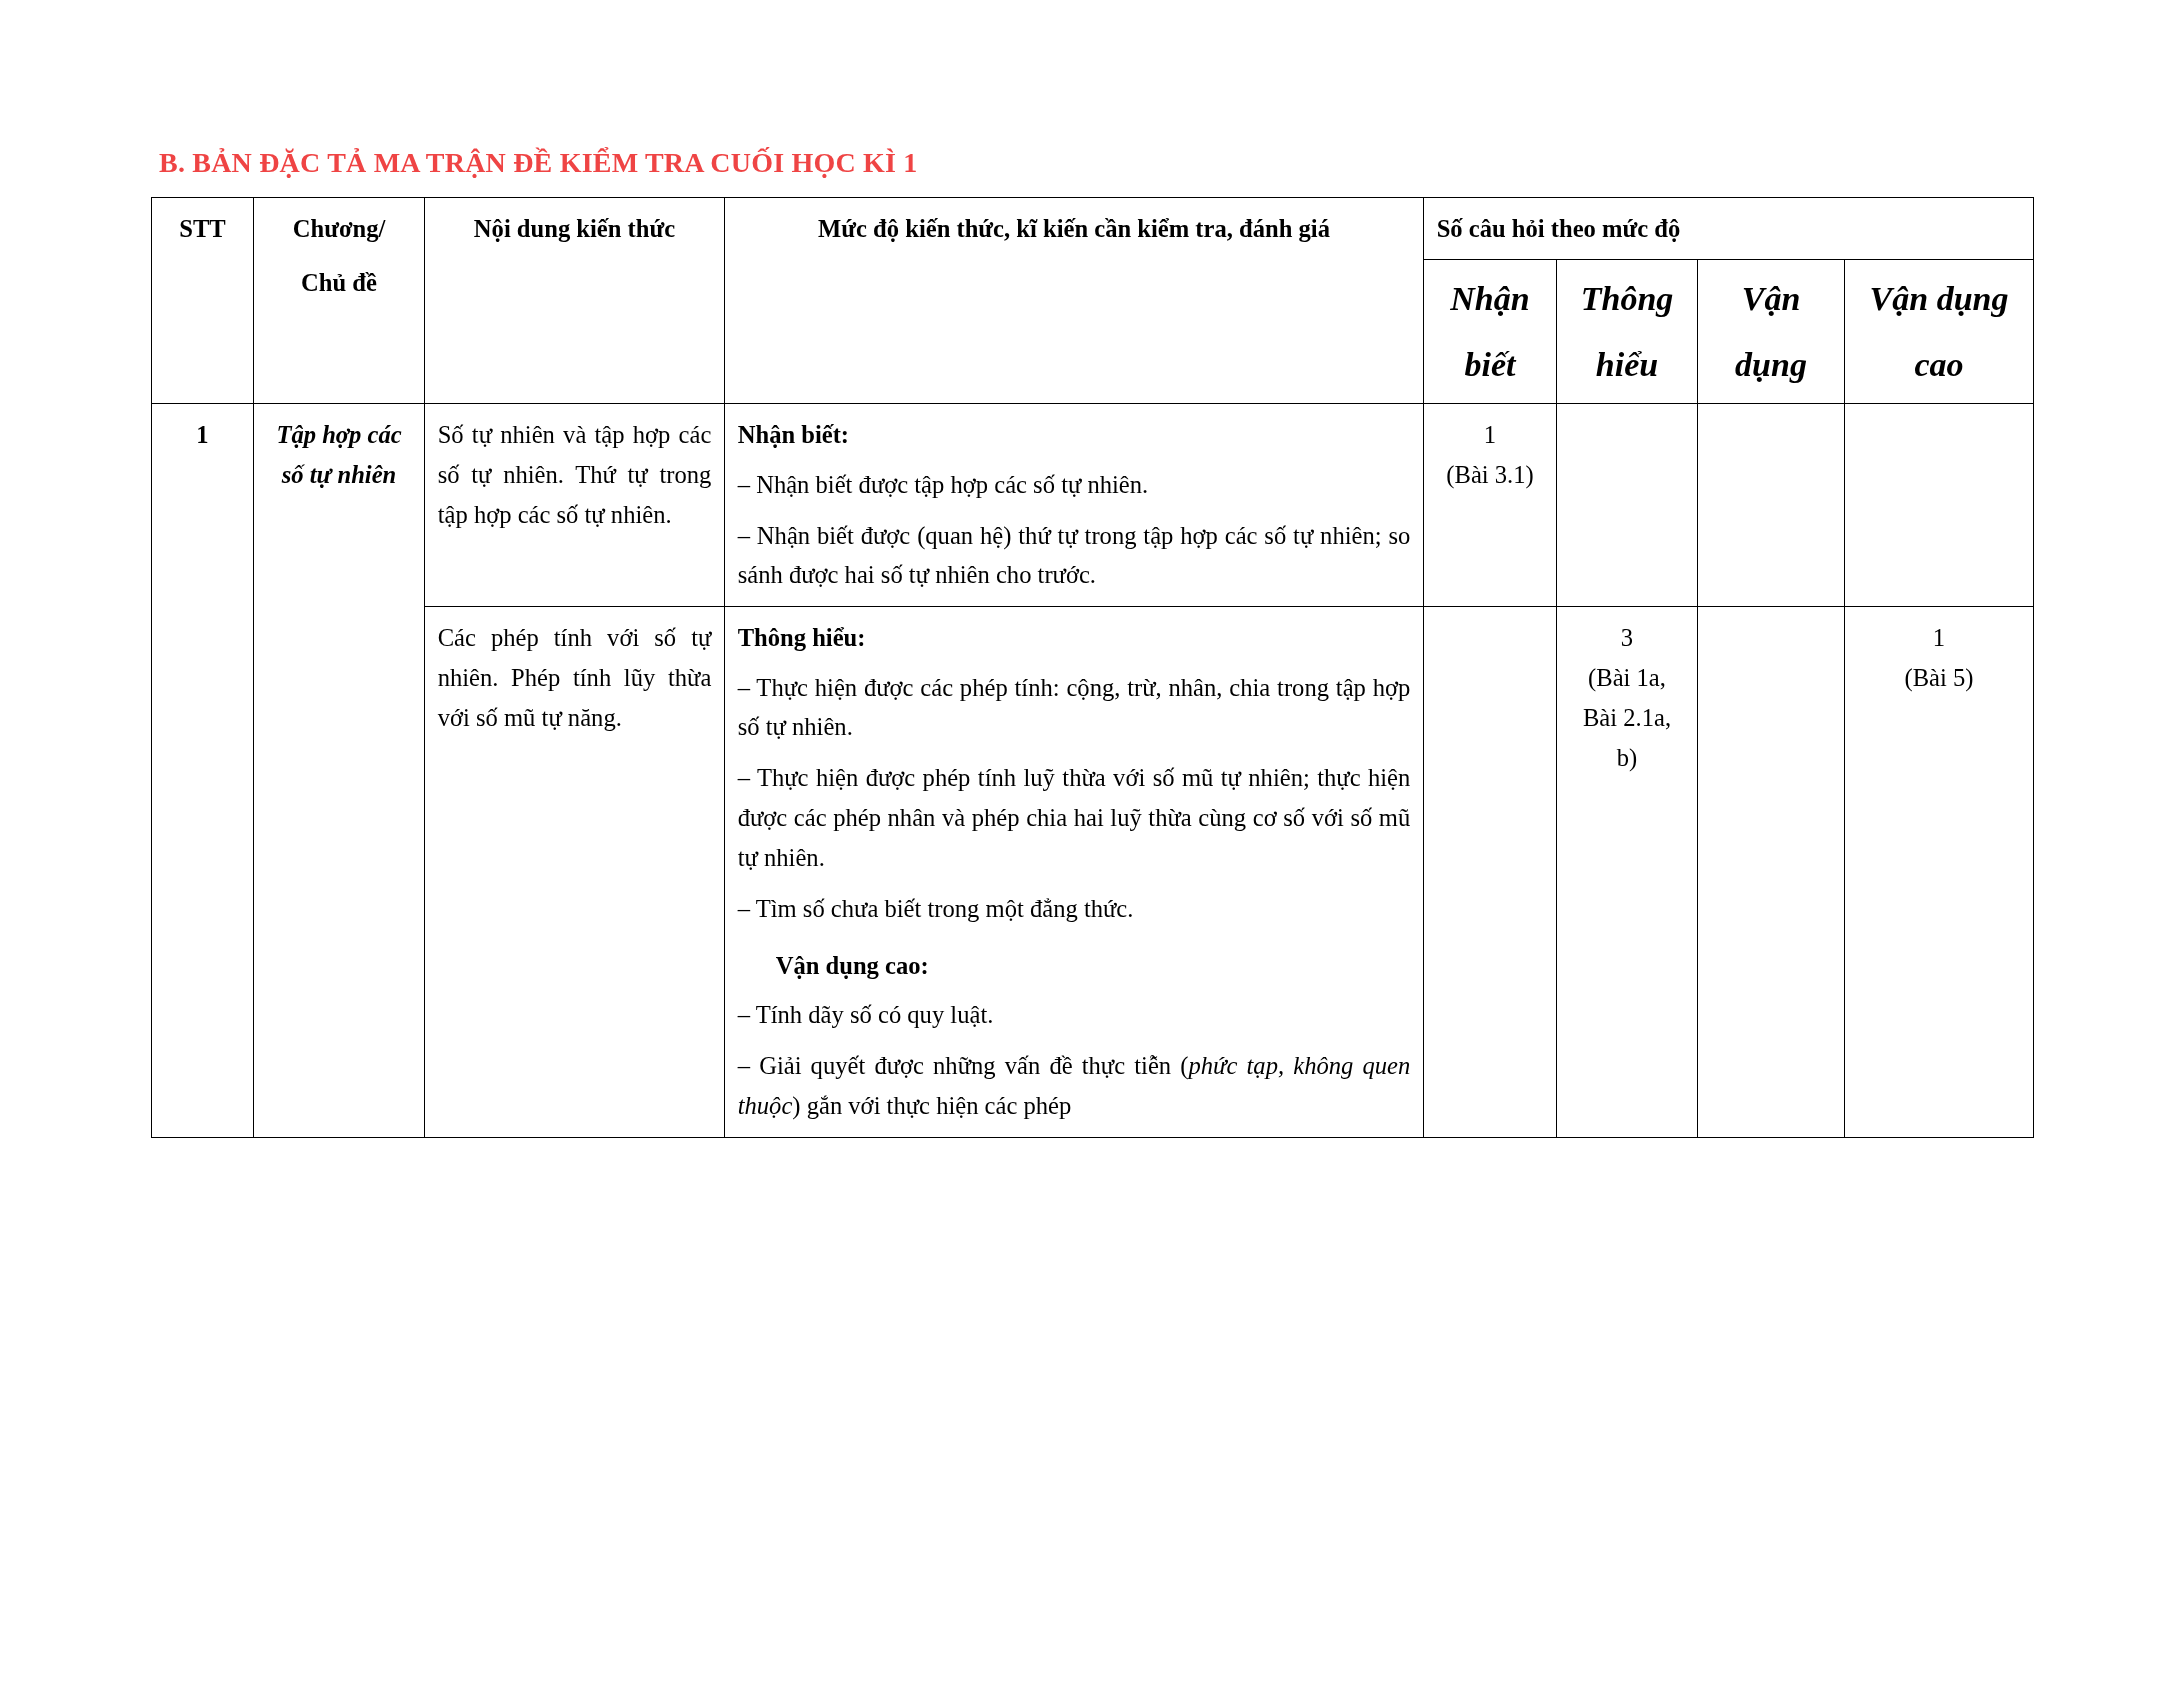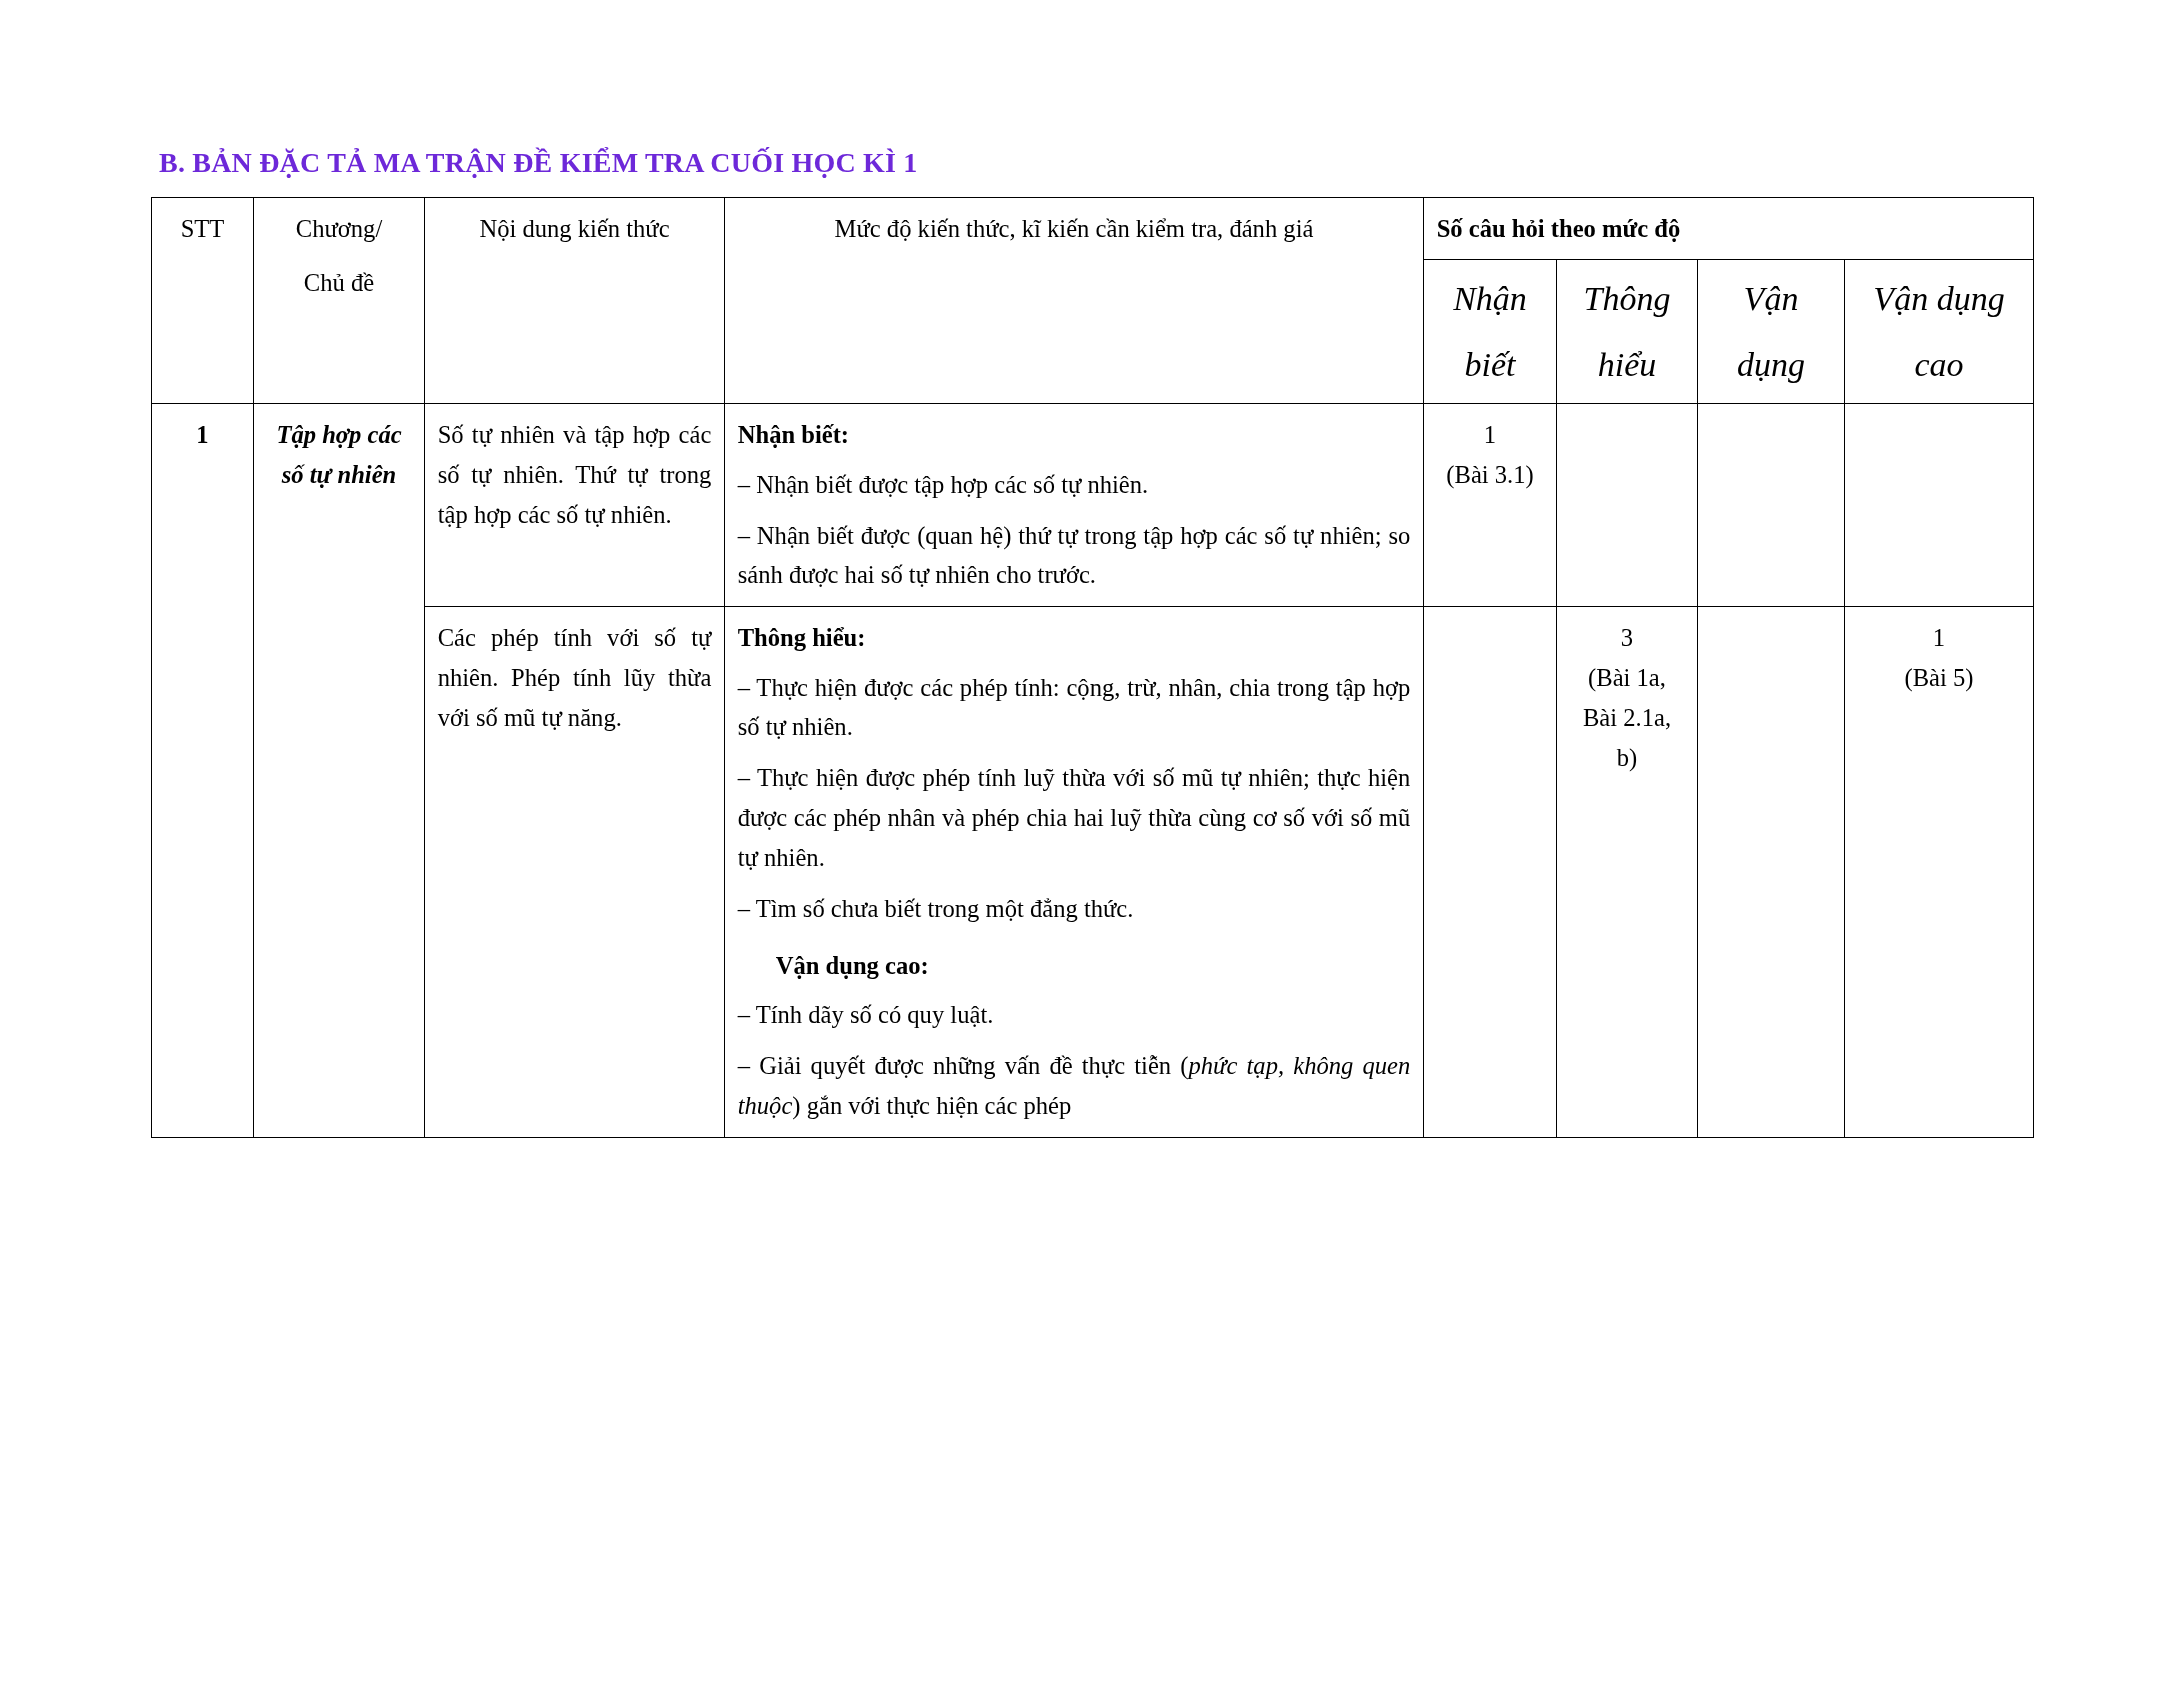--- a/index.html
+++ b/index.html
@@ -15,21 +15,21 @@
     overflow: hidden;
   }
   .page {
     position: relative;
     width: 2183px;
     height: 1687px;
     box-sizing: border-box;
     padding: 147px 151px 0 151px;
   }
   .doc-title {
-    color: #6d28d9;
+    color: #ef4444;
     font-weight: bold;
     font-size: 28px;
     letter-spacing: 0.2px;
     margin: 0 0 17.5px 8px;
   }
   table.matrix {
     border-collapse: collapse;
     width: 1882px;
     table-layout: fixed;
   }
@@ -46,21 +46,21 @@
   col.c-noidung  { width: 300px; }
   col.c-mucdo    { width: 699px; }
   col.c-nb       { width: 133px; }
   col.c-th       { width: 141px; }
   col.c-vd       { width: 147px; }
   col.c-vdc      { width: 189px; }
 
   .head-cell {
     text-align: center;
     vertical-align: middle;
-    font-weight: normal;
+    font-weight: bold;
     font-size: 25.4px;
     line-height: 1.5;
     padding: 14.3px 8px;
   }
   .head-cell.level {
     font-style: italic;
     font-size: 34px;
   }
   .head-span {
     text-align: left;

